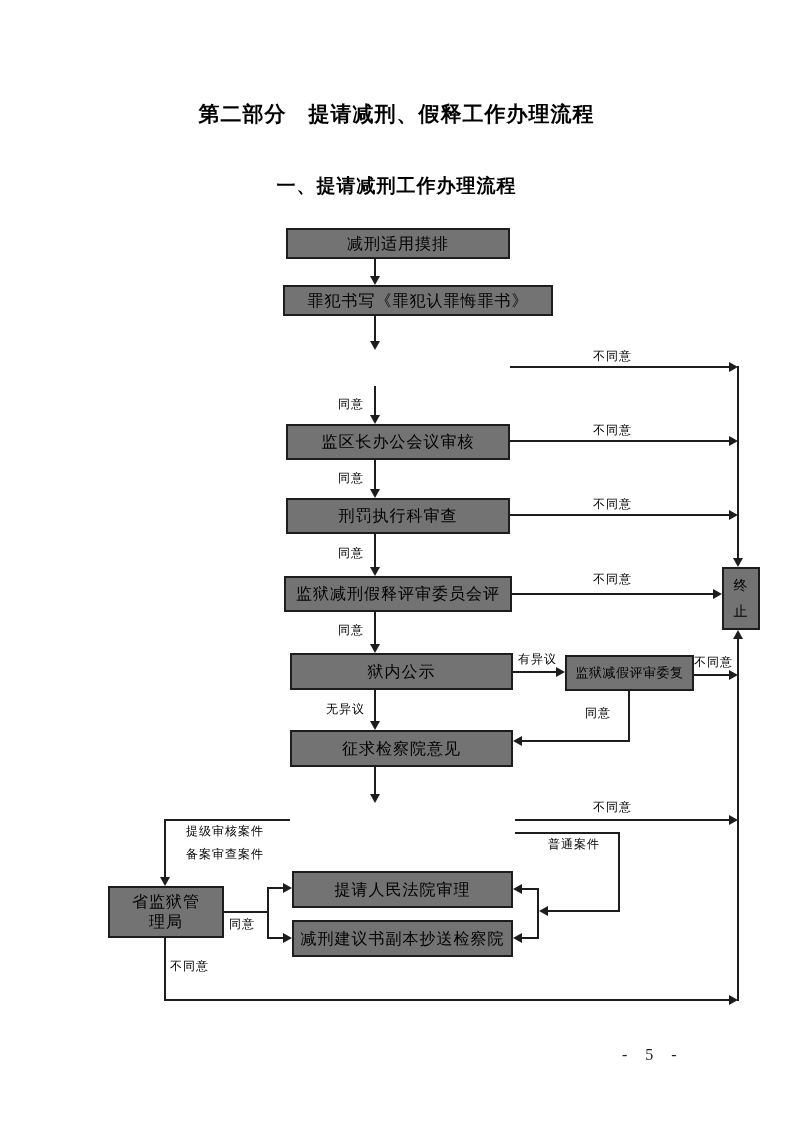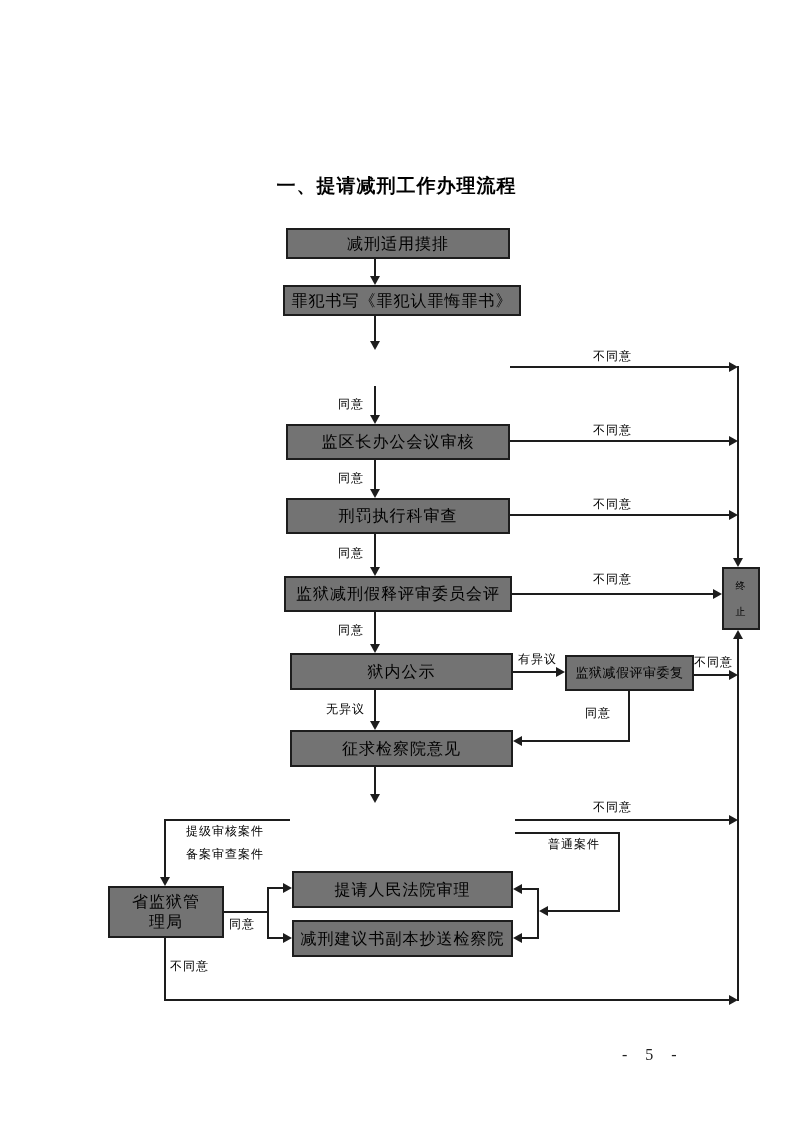--- a/index.html
+++ b/index.html
@@ -17,40 +17,41 @@
     font-size:19px; font-weight:bold; letter-spacing:1px;
   }
   .node {
     position:absolute; border:2px solid #1d1d1d; background:#737373;
     display:flex; align-items:center; justify-content:center;
     text-align:center; font-size:16px; letter-spacing:1px;
     box-sizing:border-box; line-height:1.25;
   }
   .node.small { font-size:13px; letter-spacing:0.5px; }
   .node.wrap5 { padding:0 14px; }
-  .node.vertical { padding:4px 9px; word-break:break-all; font-size:10px; line-height:26px; }
+  .node.vertical { padding:4px 9px; word-break:break-all; font-size:14px; line-height:26px; }
   .hline { position:absolute; height:2px; background:#1d1d1d; }
   .vline { position:absolute; width:2px; background:#1d1d1d; }
   .lbl { position:absolute; font-size:12px; letter-spacing:1px; white-space:nowrap; }
   .arr { position:absolute; width:0; height:0; }
   .arr.r { border-top:5px solid transparent; border-bottom:5px solid transparent; border-left:9px solid #1d1d1d; }
   .arr.l { border-top:5px solid transparent; border-bottom:5px solid transparent; border-right:9px solid #1d1d1d; }
   .arr.d { border-left:5px solid transparent; border-right:5px solid transparent; border-top:9px solid #1d1d1d; }
   .arr.u { border-left:5px solid transparent; border-right:5px solid transparent; border-bottom:9px solid #1d1d1d; }
   .pagenum { position:absolute; left:622px; top:1046px; font-size:16px; letter-spacing:7px; color:#222; }
 </style>
 </head>
 <body>
 
 <div class="page">
 
+  <div class="title">第二部分　提请减刑、假释工作办理流程</div>
   <div class="subtitle">一、提请减刑工作办理流程</div>
 
   <div class="node" style="left:286px;top:228px;width:224px;height:31px;">减刑适用摸排</div>
-  <div class="node" style="left:283px;top:285px;width:238px;height:31px;">罪犯书写《罪犯认罪悔罪书》</div>
+  <div class="node" style="left:283px;top:285px;width:270px;height:31px;">罪犯书写《罪犯认罪悔罪书》</div>
   <div class="node" style="left:286px;top:424px;width:224px;height:36px;">监区长办公会议审核</div>
   <div class="node" style="left:286px;top:498px;width:224px;height:36px;">刑罚执行科审查</div>
   <div class="node" style="left:284px;top:576px;width:228px;height:36px;">监狱减刑假释评审委员会评</div>
   <div class="node" style="left:290px;top:653px;width:223px;height:37px;">狱内公示</div>
   <div class="node small" style="left:565px;top:655px;width:129px;height:36px;">监狱减假评审委复</div>
   <div class="node" style="left:290px;top:730px;width:223px;height:37px;">征求检察院意见</div>
   <div class="node wrap5" style="left:108px;top:886px;width:116px;height:52px;">省监狱管理局</div>
   <div class="node" style="left:292px;top:871px;width:221px;height:37px;">提请人民法院审理</div>
   <div class="node" style="left:292px;top:920px;width:221px;height:37px;">减刑建议书副本抄送检察院</div>
   <div class="node vertical" style="left:722px;top:567px;width:38px;height:63px;">终止</div>

